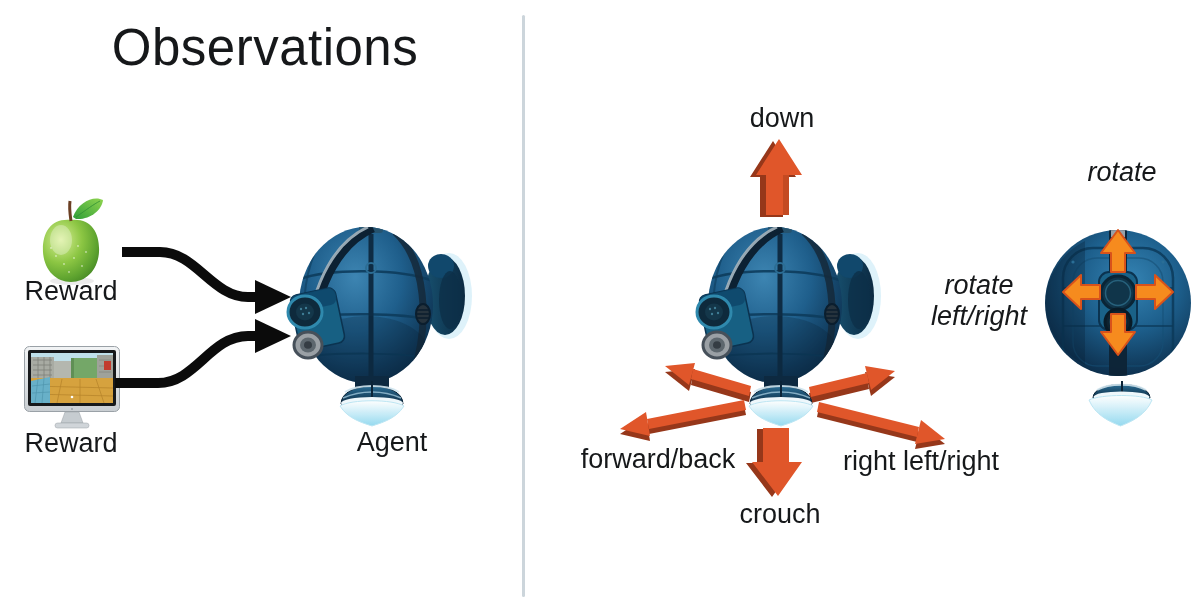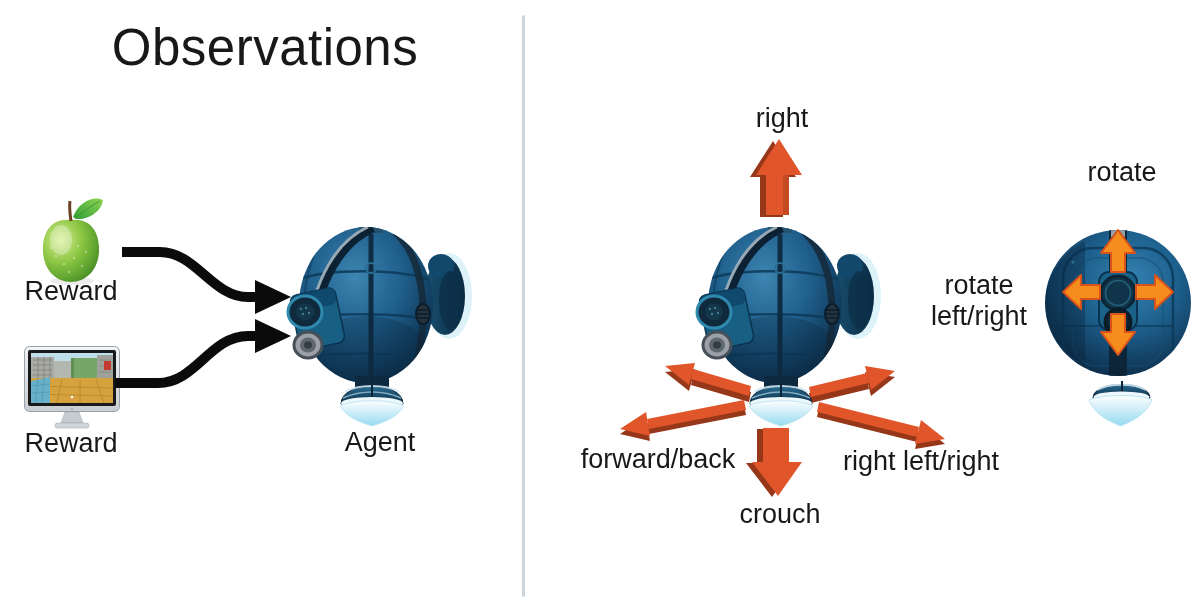--- a/index.html
+++ b/index.html
@@ -3,21 +3,21 @@
 <meta charset="utf-8">
 <style>
   html,body{margin:0;padding:0;background:#fff;}
   body{font-family:"Liberation Sans","DejaVu Sans",sans-serif;}
   .canvas{position:relative;width:1200px;height:599px;background:var(--background,#fff);overflow:hidden;}
   .abs{position:absolute;}
   .title{position:absolute;transform:translateX(-50%);font-size:51px;font-weight:500;
          color:var(--text,#16181a);letter-spacing:.5px;white-space:nowrap;line-height:1;}
   .label{position:absolute;transform:translateX(-50%);font-size:27px;font-weight:400;
          color:var(--text,#16181a);white-space:nowrap;line-height:31px;text-align:center;}
-  .label span{display:block;}
+  .label span{display:block;font-style:italic;}
   .divider{position:absolute;width:3px;border-radius:2px;background:var(--divider,#ccd5db);}
   svg.abs{overflow:visible;}
 </style>
 </head>
 <body>
 
 <div class="canvas">
 
   <svg width="0" height="0" class="abs" aria-hidden="true">
     <defs>
@@ -198,26 +198,26 @@
     </g>
     <g style="fill:var(--black_arrow,#0b0b0b)">
       <polygon points="147,40 183,57 147,74"></polygon>
       <polygon points="147,79 183,96 147,113"></polygon>
     </g>
   </svg>
 
   <svg class="abs" style="left:283px;top:222px" width="190" height="214" viewBox="0 0 190 214">
     <use href="#robot-side"></use>
   </svg>
-  <div class="label" style="left:380px;top:427px">Agent</div>
+  <div class="label" style="left:392px;top:427px">Agent</div>
 
   <div class="divider" style="left:522px;top:15px;height:582px"></div>
 
 
-  <div class="label" style="left:782px;top:103px">right</div>
+  <div class="label" style="left:782px;top:103px">down</div>
   <svg class="abs" style="left:752px;top:136px" width="56" height="84" viewBox="0 0 56 84">
     <polygon points="27,3 50,39 37,39 37,79 14,79 14,39 4,39" transform="translate(-6,2)" style="fill:var(--arrow3d_dark,#96371a)"></polygon>
     <polygon points="27,3 50,39 37,39 37,79 14,79 14,39 4,39" style="fill:var(--arrow3d,#e0562a)"></polygon>
     <rect x="31" y="39" width="6" height="40" fill="#c44a22"></rect>
   </svg>
 
   <svg class="abs" style="left:605px;top:355px" width="350" height="150" viewBox="0 0 350 150">
     <g style="fill:var(--arrow3d_dark,#96371a)">
       <g transform="translate(0,6)">
         <polygon points="146,31 88,14 86,24 144,41"></polygon>

